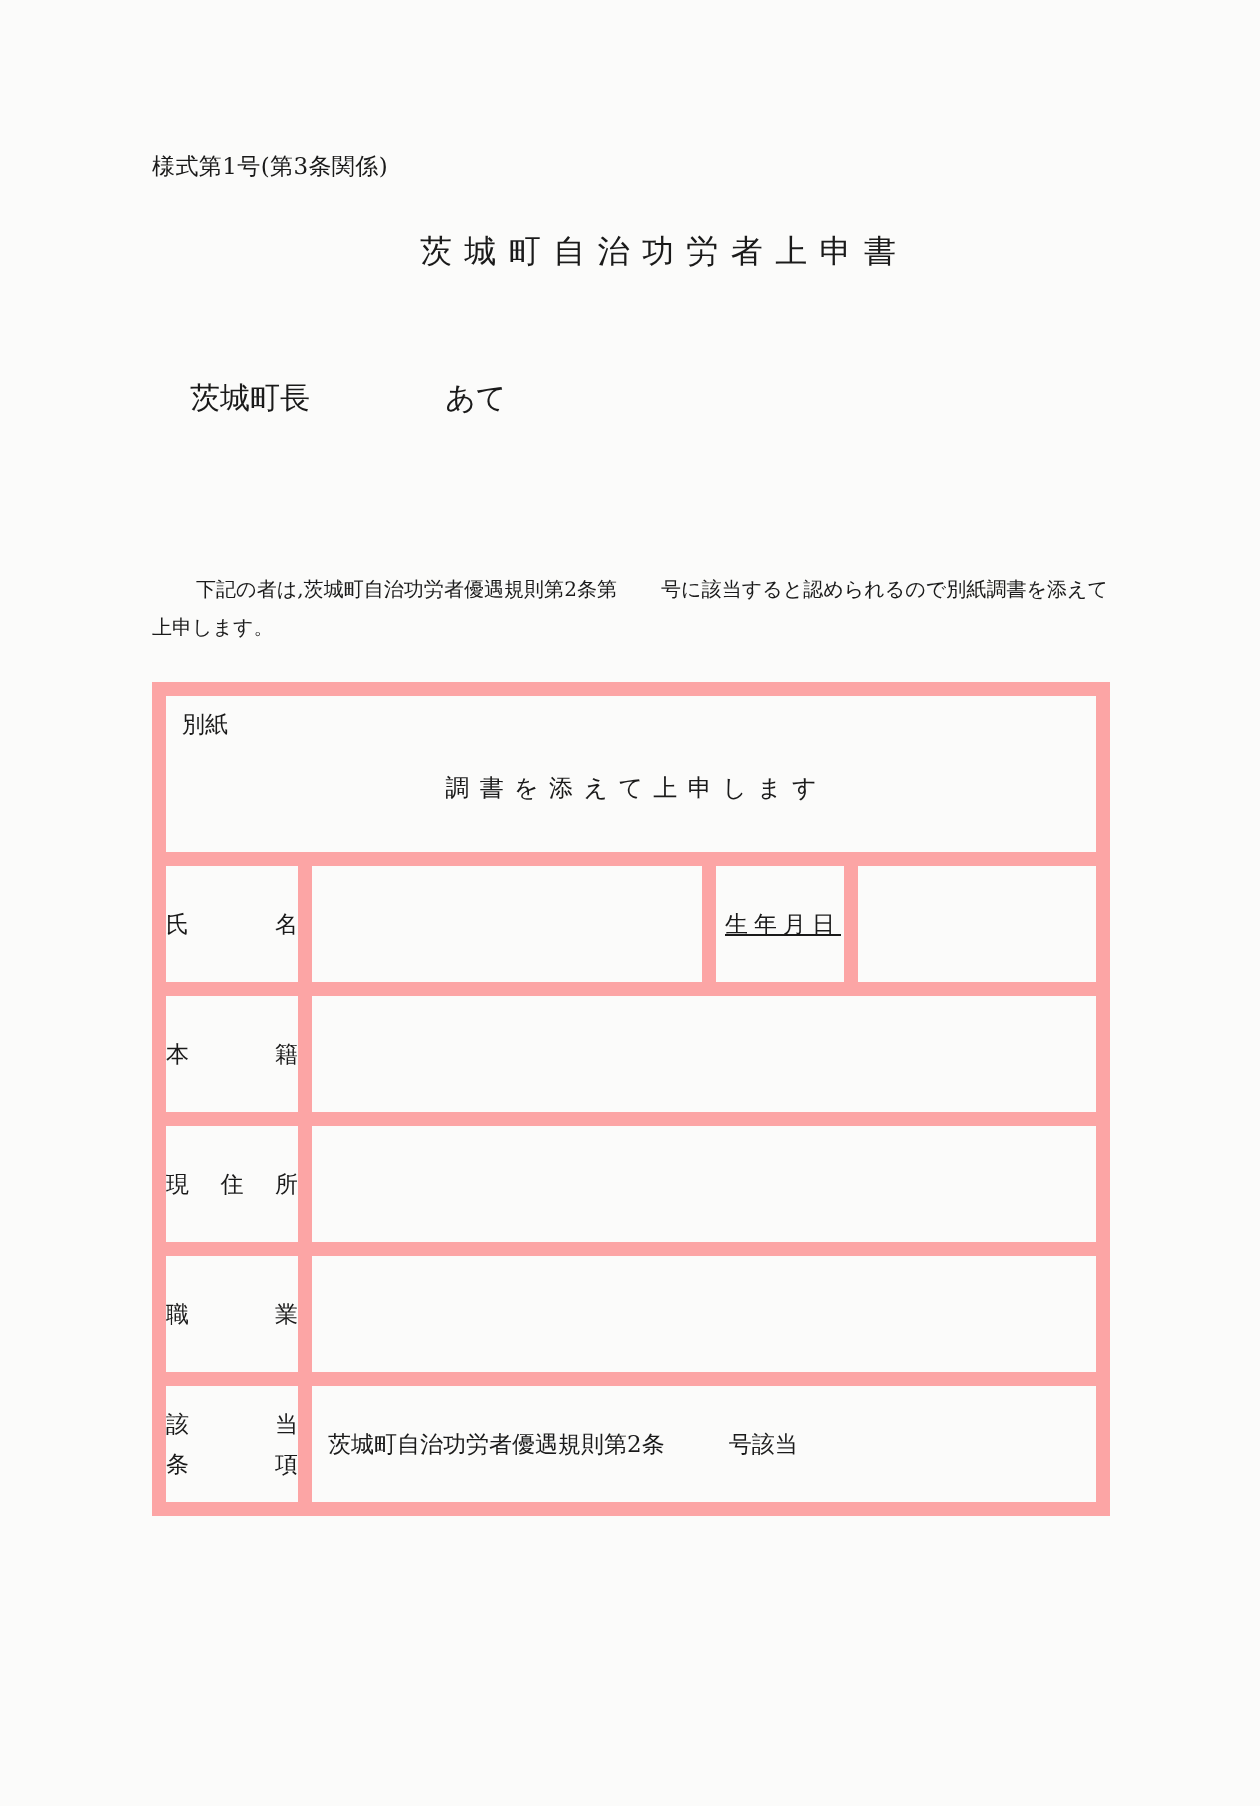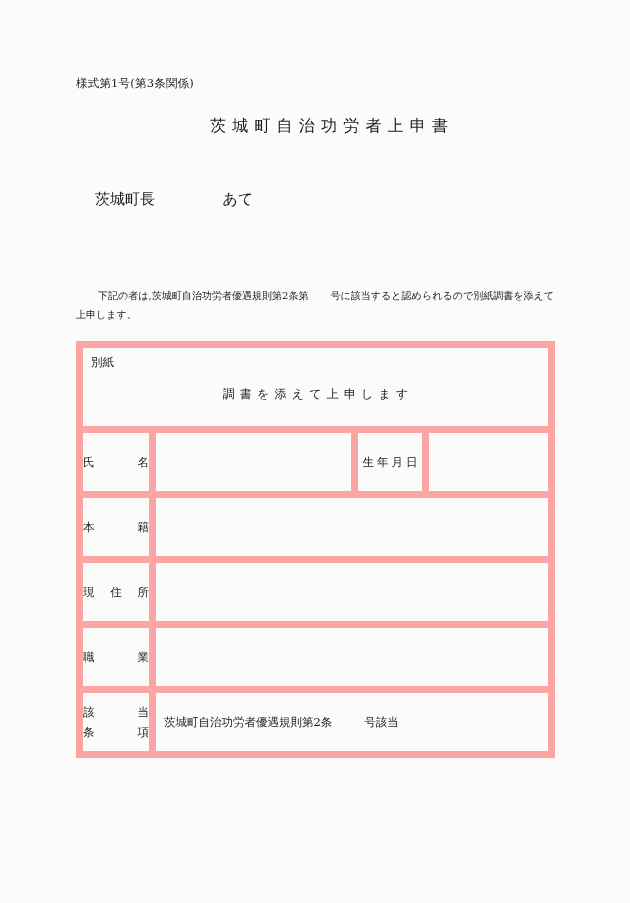--- a/index.html
+++ b/index.html
@@ -170,20 +170,21 @@
     padding: 0 8px;
   }
 
   .dob-lbl {
     width: 71px;
     padding: 0 6px;
     text-align: center;
     letter-spacing: 3px;
     text-indent: 3px;
     white-space: nowrap;
+    text-decoration: underline;
   }
   .dob-val {
     width: 126px;
   }
 
   .clause-text {
     padding-left: 8px;
     white-space: nowrap;
     margin-top: 43px;
   }

